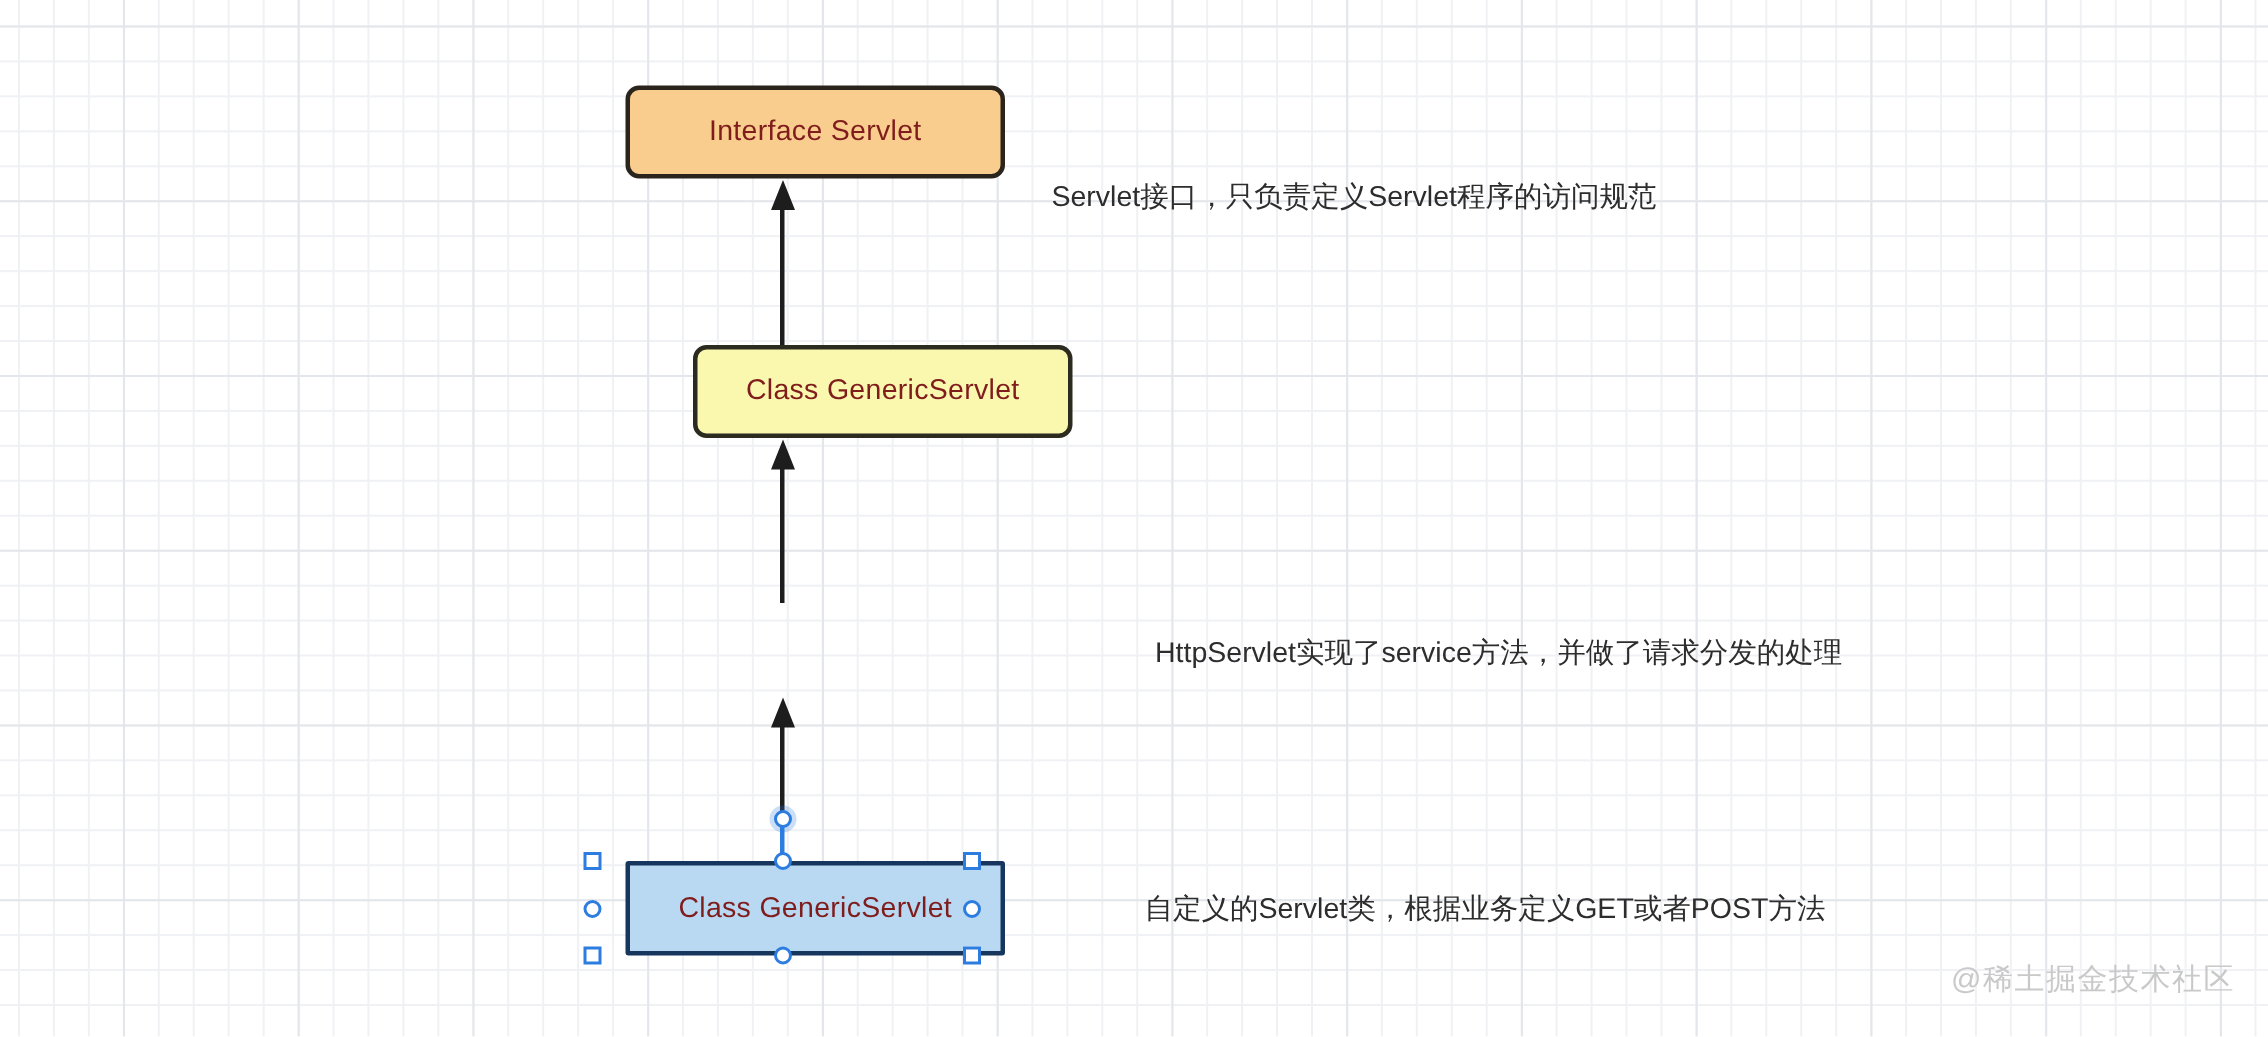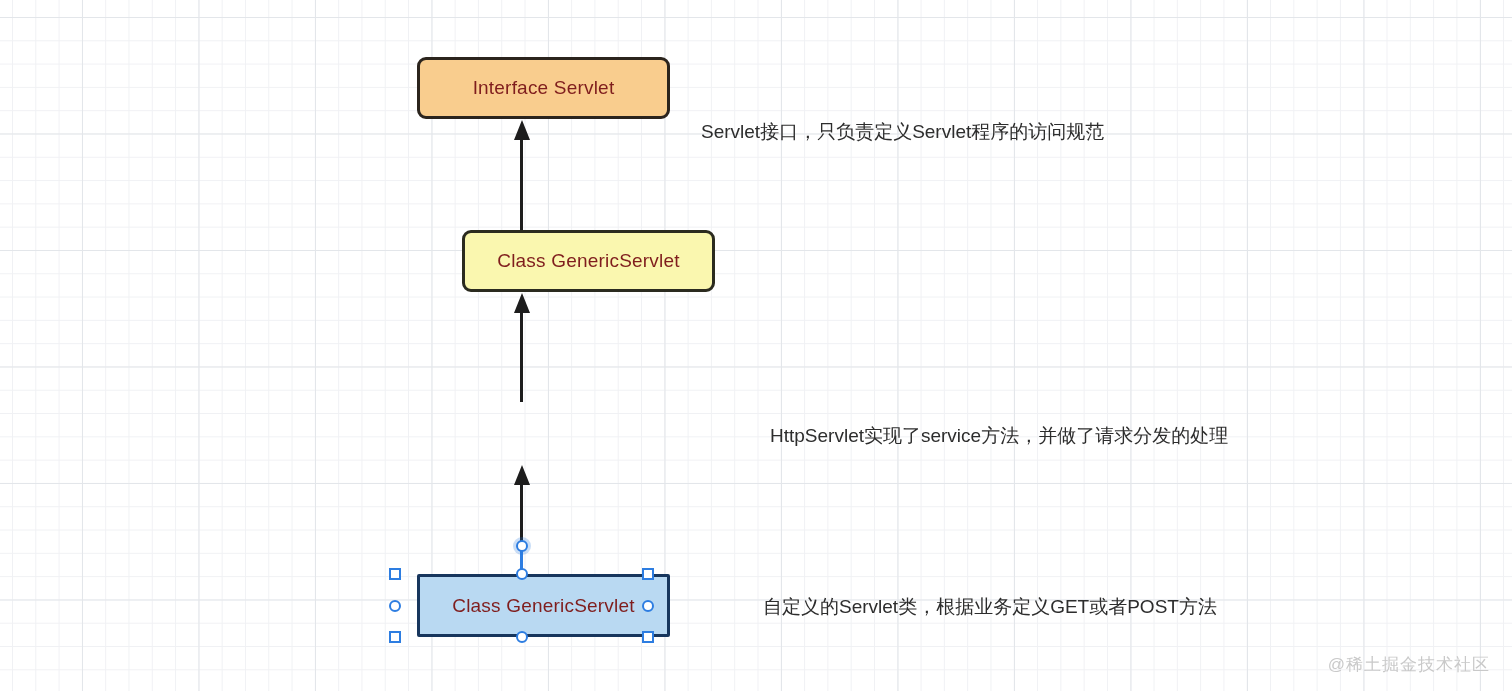--- a/index.html
+++ b/index.html
@@ -86,22 +86,22 @@
   }
   .ann-1 { left: 701px; top: 79px;  width: 470px; margin-top: 40px; }
   .ann-2 { left: 746px; top: 236px; width: 498px; }
   .ann-3 { left: 751px; top: 423px; width: 500px; margin-left: 19px; }
   .ann-4 { left: 763px; top: 594px; width: 500px; }
 
   
   .watermark {
     position: absolute;
     right: 22px;
-    bottom: 15px;
-    font-size: 17px;
+    bottom: 25px;
+    font-size: 20px;
     color: #c9c9c9;
     letter-spacing: 1px;
   }
 </style>
 </head>
 <body>
 
 <div class="canvas">
 
   <div class="node node-1" style="background: rgb(249, 205, 142); border-color: rgb(43, 36, 29);">

